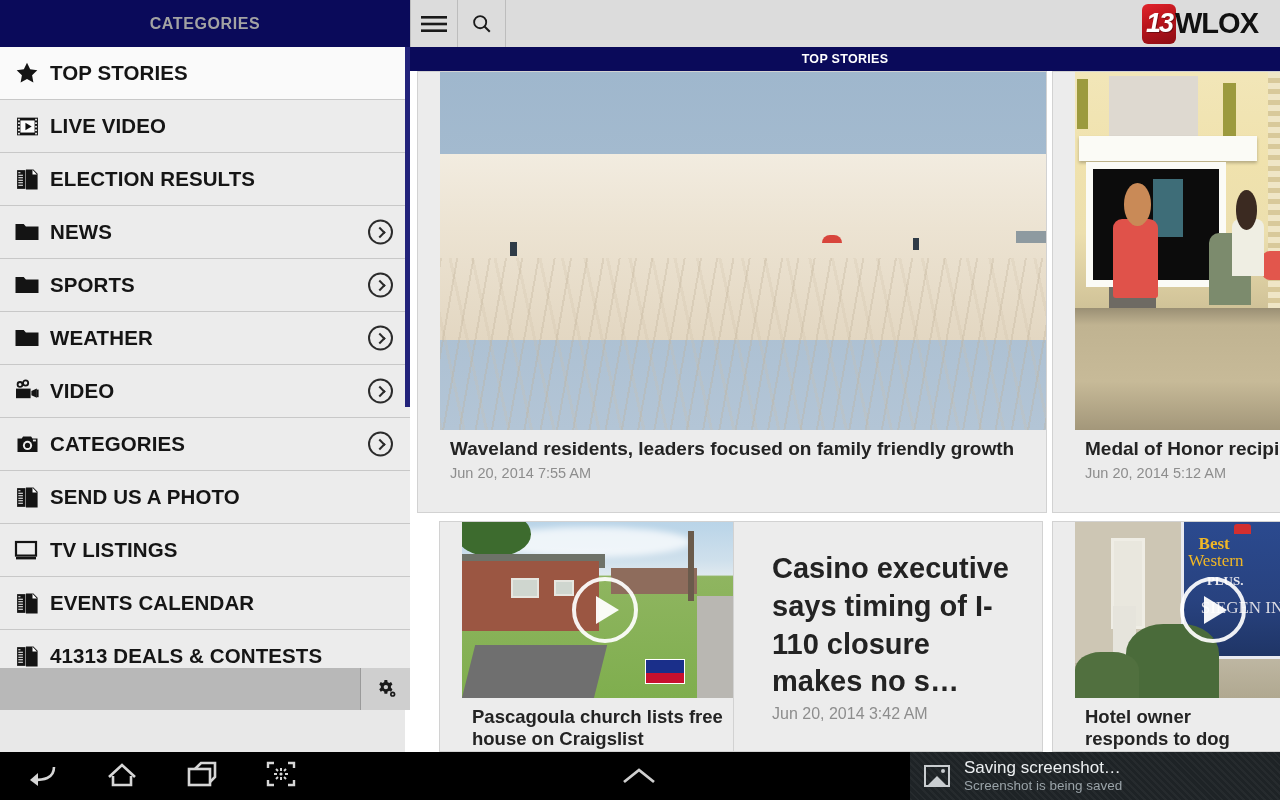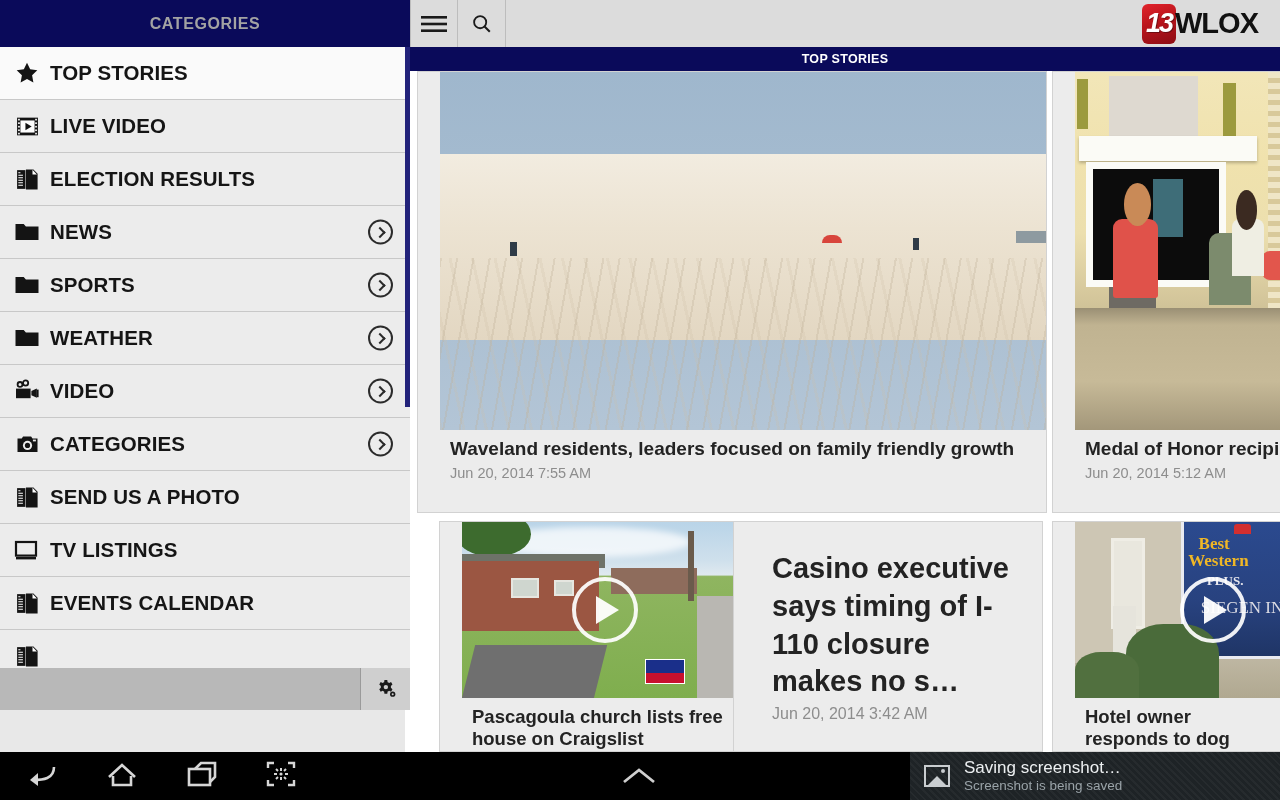--- a/index.html
+++ b/index.html
@@ -162,21 +162,21 @@
   
   .ph-hotel { background: linear-gradient(to bottom,#d4cdbd 0%,#c9c2b0 60%,#b0a890 100%); }
   .hotel-wall { position:absolute; left:0; top:0; width:55%; height:80%; background:#cdc6b4; }
   .hotel-door { position:absolute; left:17%; top:9%; width:16%; height:52%; background:#e9e7de; border:3px solid #efede5; }
   .hotel-sign {
     position:absolute; right:-2%; top:-2%; width:52%; height:80%;
     background: linear-gradient(to bottom,#2b4a8f 0%,#28427f 60%,#1f3566 100%); border:3px solid #e9eaf0;
   }
   .hotel-sign-crown { position:absolute; left:48%; top:2%; width:16%; height:7%; background:#d32f2f; border-radius:3px 3px 0 0; }
   .hotel-sign-t1 { position:absolute; left:14%; top:9%; font-size:17px; font-weight:bold; color:#f0b726; font-family:"Liberation Serif",serif; }
-  .hotel-sign-t2 { position:absolute; left:4%; top:22%; font-size:17px; font-weight:bold; color:#f0b726; font-family:"Liberation Serif",serif; }
+  .hotel-sign-t2 { position:absolute; left:4%; top:22%; font-size:17px; font-weight:normal; color:#f0b726; font-family:"Liberation Serif",serif; }
   .hotel-sign-t3 { position:absolute; left:22%; top:38%; font-size:13px; font-weight:bold; color:#e8e8ee; font-family:"Liberation Serif",serif; }
   .hotel-sign-t4 { position:absolute; left:16%; top:57%; font-size:17px; font-weight:normal; color:#dcdce4; font-family:"Liberation Serif",serif; }
   .hotel-bush { position:absolute; left:24%; bottom:0; width:44%; height:42%; background:#4a6b3a; border-radius:40% 40% 0 0; }
   .hotel-bush2 { position:absolute; left:0; bottom:0; width:30%; height:26%; background:#51703f; border-radius:40% 40% 0 0; }
   .hotel-placard { position:absolute; left:18%; top:48%; width:11%; height:28%; background:#e6e4dc; }
 
   
   #navbar { position: absolute; left: 0; bottom: 0; width: 1280px; height: 48px; background: #000; }
   #nav-icons { position: absolute; left: 0; top: 0; height: 48px; display: flex; align-items: center; gap: 48px; padding-left: 24px; }
   #nav-up { position: absolute; left: 620px; top: 0; height: 48px; display: flex; align-items: center; }
@@ -331,20 +331,21 @@
           </div>
           <div class="nav-row">
             <span class="nav-ico">
               <svg xmlns="http://www.w3.org/2000/svg" width="25" height="25" viewBox="0 0 24 24">
                 <path fill="#141414" d="M2 3h8v18H2z"></path>
                 <path fill="#fff" d="M3.2 5h2v1H3.2zM3.2 7.4h4.4v1H3.2zM3.2 9.8h4.4v1H3.2zM3.2 12.2h4.4v1H3.2zM3.2 14.6h4.4v1H3.2zM3.2 17h4.4v1H3.2z"></path>
                 <path fill="#141414" d="M10.5 2.4h7.2l4 4v15.2h-11.2z"></path>
                 <path fill="#fff" d="M16.8 2.6v4.6h4.2z"></path>
               </svg>
             </span>
+            <span class="nav-label">41313 DEALS &amp; CONTESTS</span>
           </div>
           <div class="nav-row">
             <span class="nav-ico">
               <svg xmlns="http://www.w3.org/2000/svg" width="25" height="25" viewBox="0 0 24 24">
                 <path fill="#141414" d="M2 3h8v18H2z"></path>
                 <path fill="#fff" d="M3.2 5h2v1H3.2zM3.2 7.4h4.4v1H3.2zM3.2 9.8h4.4v1H3.2zM3.2 12.2h4.4v1H3.2zM3.2 14.6h4.4v1H3.2zM3.2 17h4.4v1H3.2z"></path>
                 <path fill="#141414" d="M10.5 2.4h7.2l4 4v15.2h-11.2z"></path>
                 <path fill="#fff" d="M16.8 2.6v4.6h4.2z"></path>
               </svg>
             </span>

